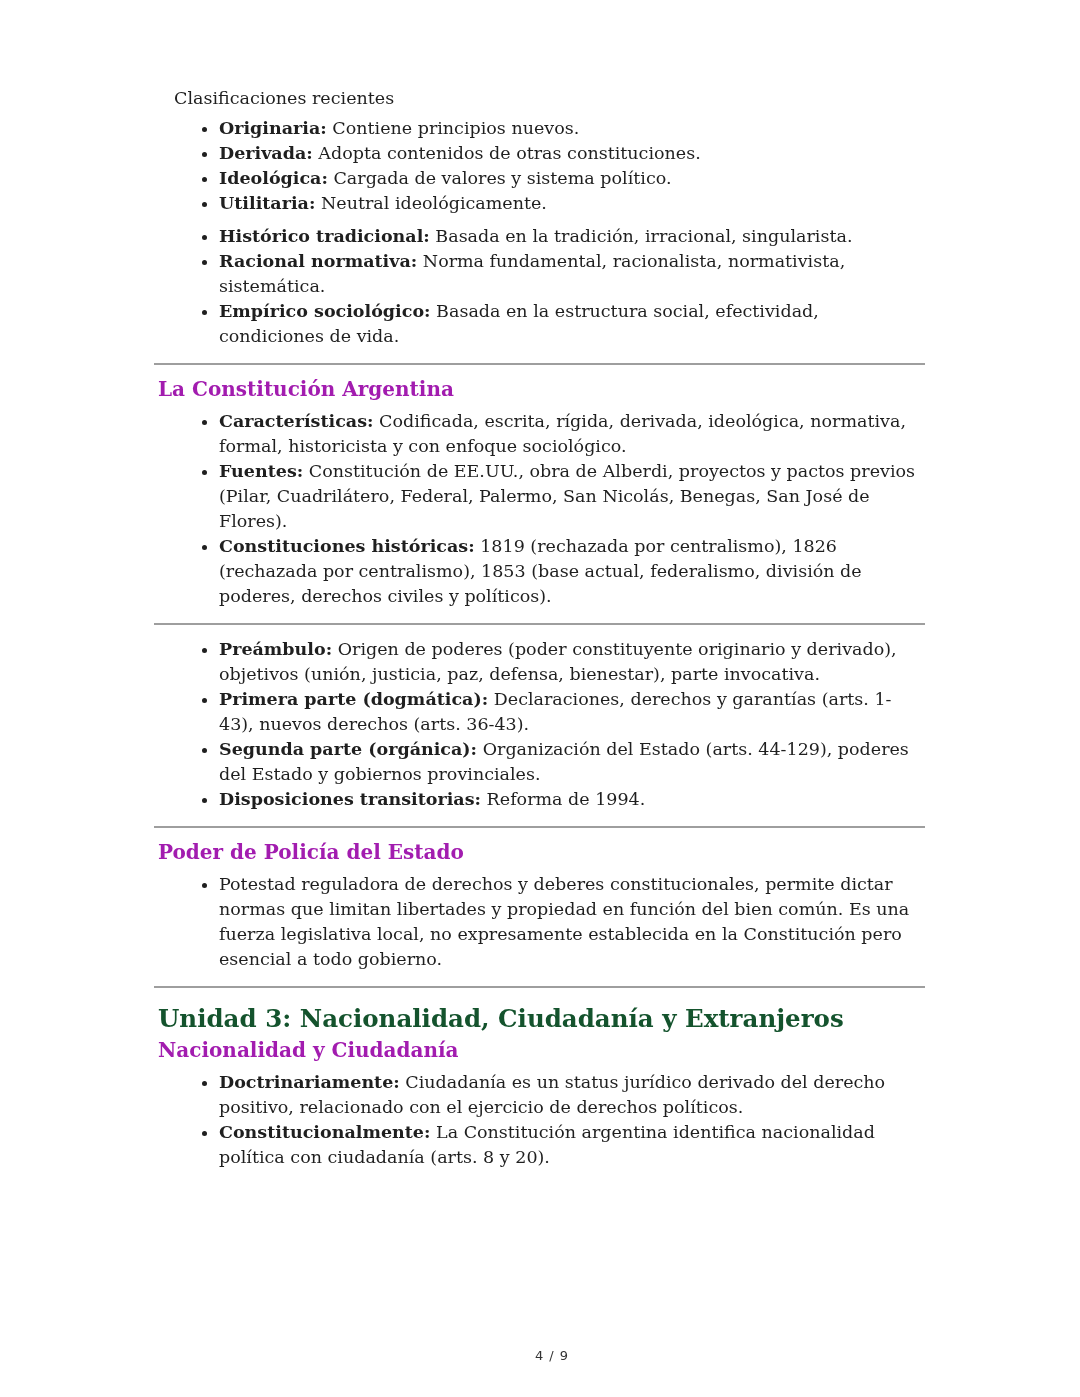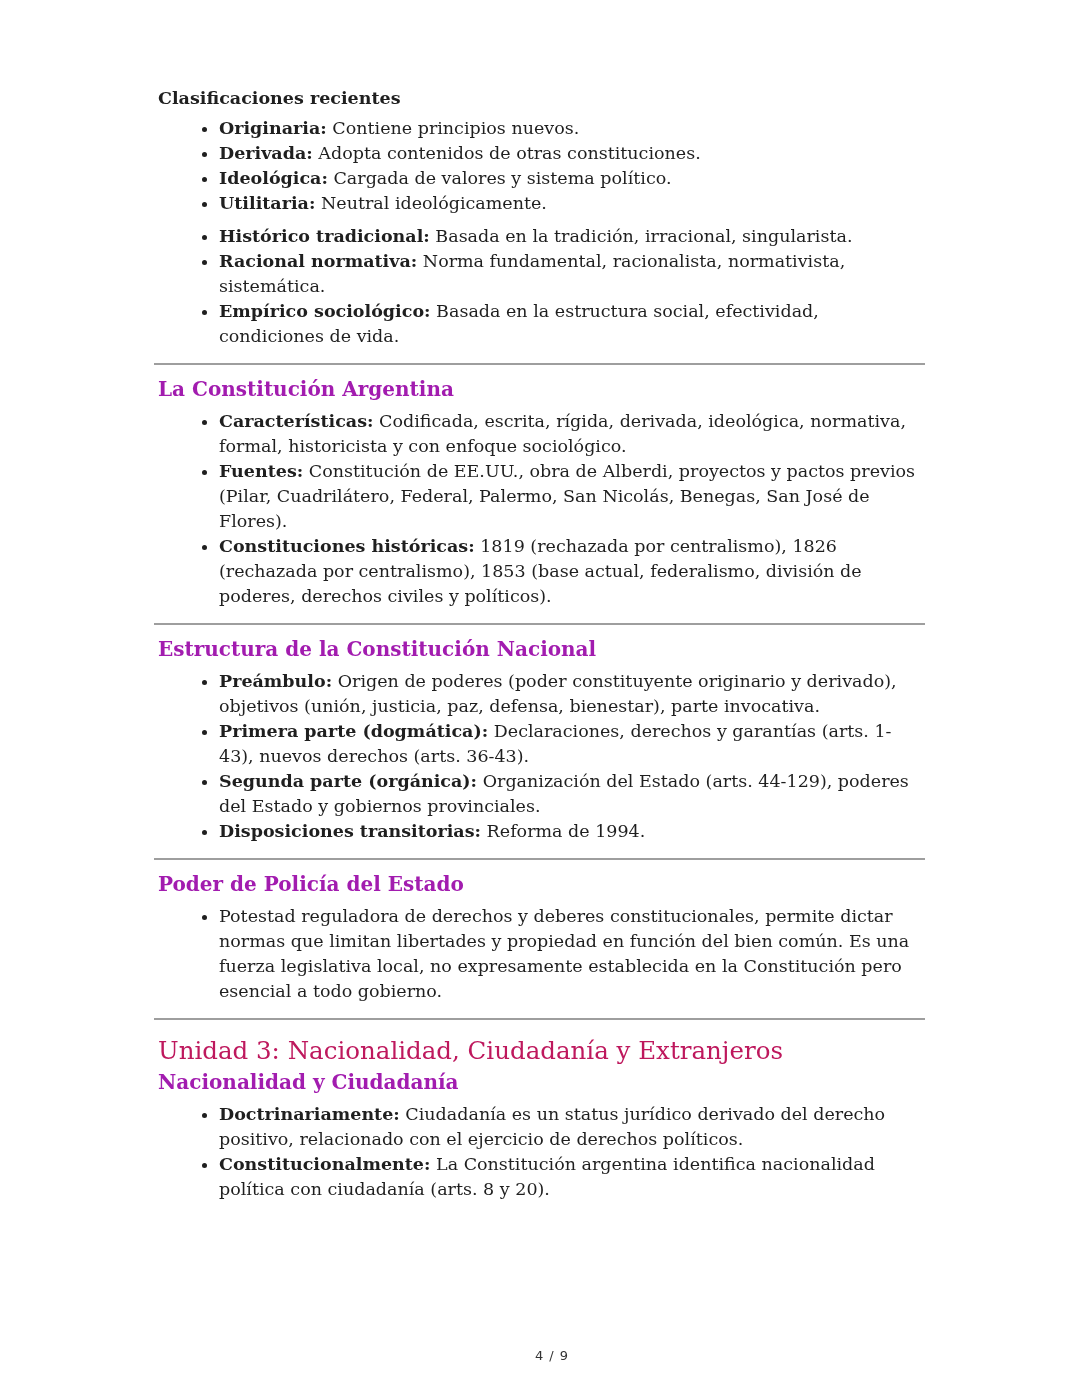--- a/index.html
+++ b/index.html
@@ -21,35 +21,35 @@
   .content {
     position: absolute;
     left: 158px;
     top: 88px;
     width: 766px;
   }
   h2.doc-h2 {
     font-size: 24.5px;
     line-height: 30px;
     margin: 16px 0 4px 0;
-    font-weight: normal;
-    color: #be185d;
+    font-weight: bold;
+    color: #14532d;
   }
   h3.doc-h3 {
     font-size: 20px;
     line-height: 24px;
     margin: 0 0 6px 0;
     font-weight: bold;
     color: #a21caf;
   }
   h4.doc-h4 {
     font-size: 17.5px;
     line-height: 20px;
-    margin: 14px 0 8px 0;
-    font-weight: bold;
+    margin: 14px 0 8px 16px;
+    font-weight: normal;
     color: #1f1f1f;
   }
   h4.doc-h4.first { margin-top: 0; }
   ul.doc-list {
     margin: 8px;
     padding: 0 0 0 53px;
     list-style: disc outside;
     font-size: 17.5px;
     line-height: 25px;
   }
@@ -127,21 +127,20 @@
         <span>Constitución de EE.UU., obra de Alberdi, proyectos y pactos previos (Pilar, Cuadrilátero, Federal, Palermo, San Nicolás, Benegas, San José de Flores).</span>
       </li>
       <li>
         <b>Constituciones históricas:</b>
         <span>1819 (rechazada por centralismo), 1826 (rechazada por centralismo), 1853 (base actual, federalismo, división de poderes, derechos civiles y políticos).</span>
       </li>
     </ul>
 
     <hr class="section-divider">
 
-    <h3 class="doc-h3">Estructura de la Constitución Nacional</h3>
     <ul class="doc-list">
       <li>
         <b>Preámbulo:</b>
         <span>Origen de poderes (poder constituyente originario y derivado), objetivos (unión, justicia, paz, defensa, bienestar), parte invocativa.</span>
       </li>
       <li>
         <b>Primera parte (dogmática):</b>
         <span>Declaraciones, derechos y garantías (arts. 1-43), nuevos derechos (arts. 36-43).</span>
       </li>
       <li>

